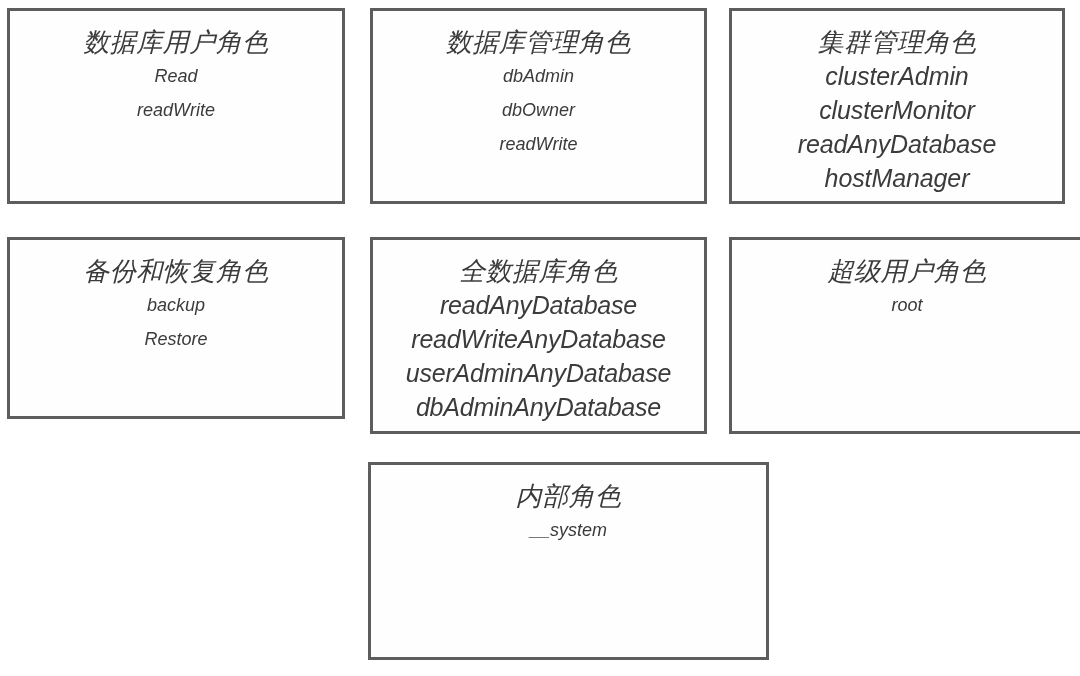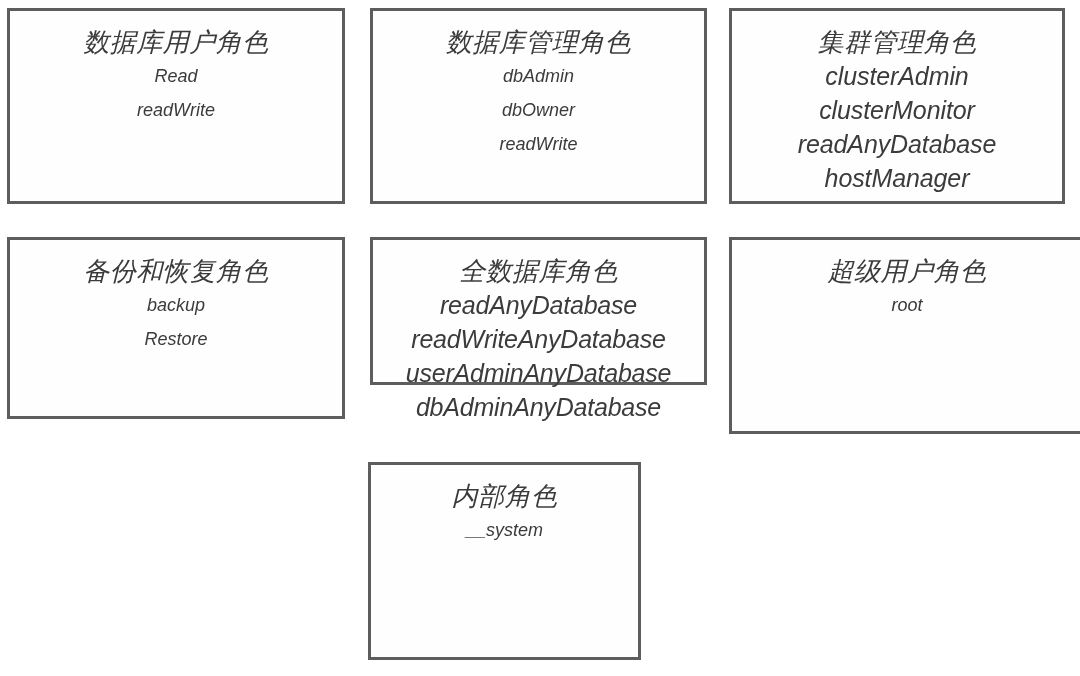--- a/index.html
+++ b/index.html
@@ -39,23 +39,23 @@
     font-size: 18px;
     line-height: 34px;
     white-space: nowrap;
     font-weight: 400;
   }
   
   .box-1 { left: 7px;   top: 8px;   width: 338px; height: 196px; }
   .box-2 { left: 370px; top: 8px;   width: 337px; height: 196px; }
   .box-3 { left: 729px; top: 8px;   width: 336px; height: 196px; }
   .box-4 { left: 7px;   top: 237px; width: 338px; height: 182px; }
-  .box-5 { left: 370px; top: 237px; width: 337px; height: 148px; }
+  .box-5 { left: 370px; top: 237px; width: 337px; height: 197px; }
   .box-6 { left: 729px; top: 237px; width: 356px; height: 197px; }
-  .box-7 { left: 368px; top: 462px; width: 273px; height: 198px; }
+  .box-7 { left: 368px; top: 462px; width: 401px; height: 198px; }
 
   
   .box-5 .box-role { font-size: 25px; letter-spacing: -0.2px; }
   .box-3 .box-role { font-size: 25px; letter-spacing: -0.1px; }
 </style>
 </head>
 <body>
 
 <div id="canvas">
 

